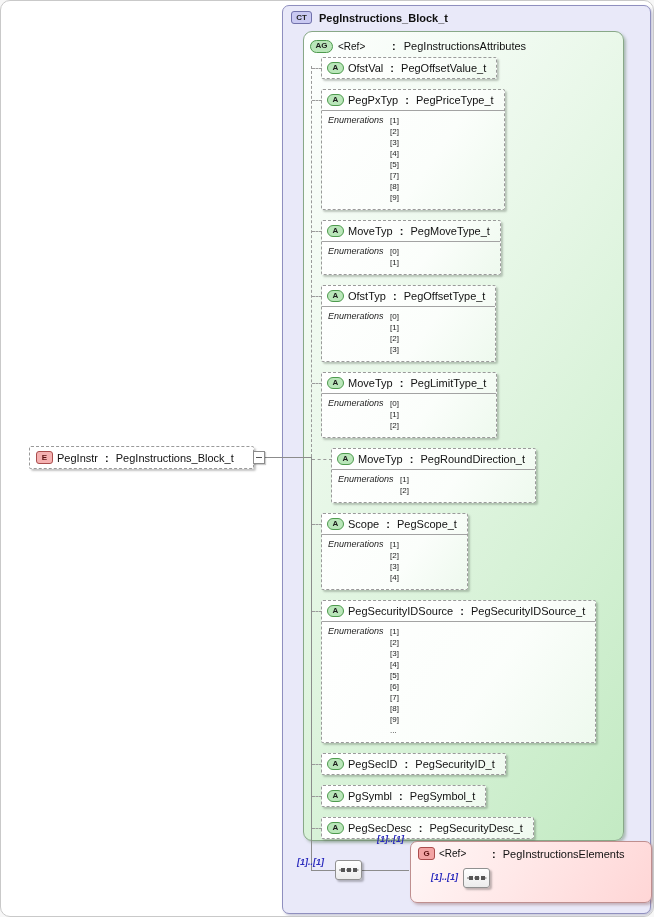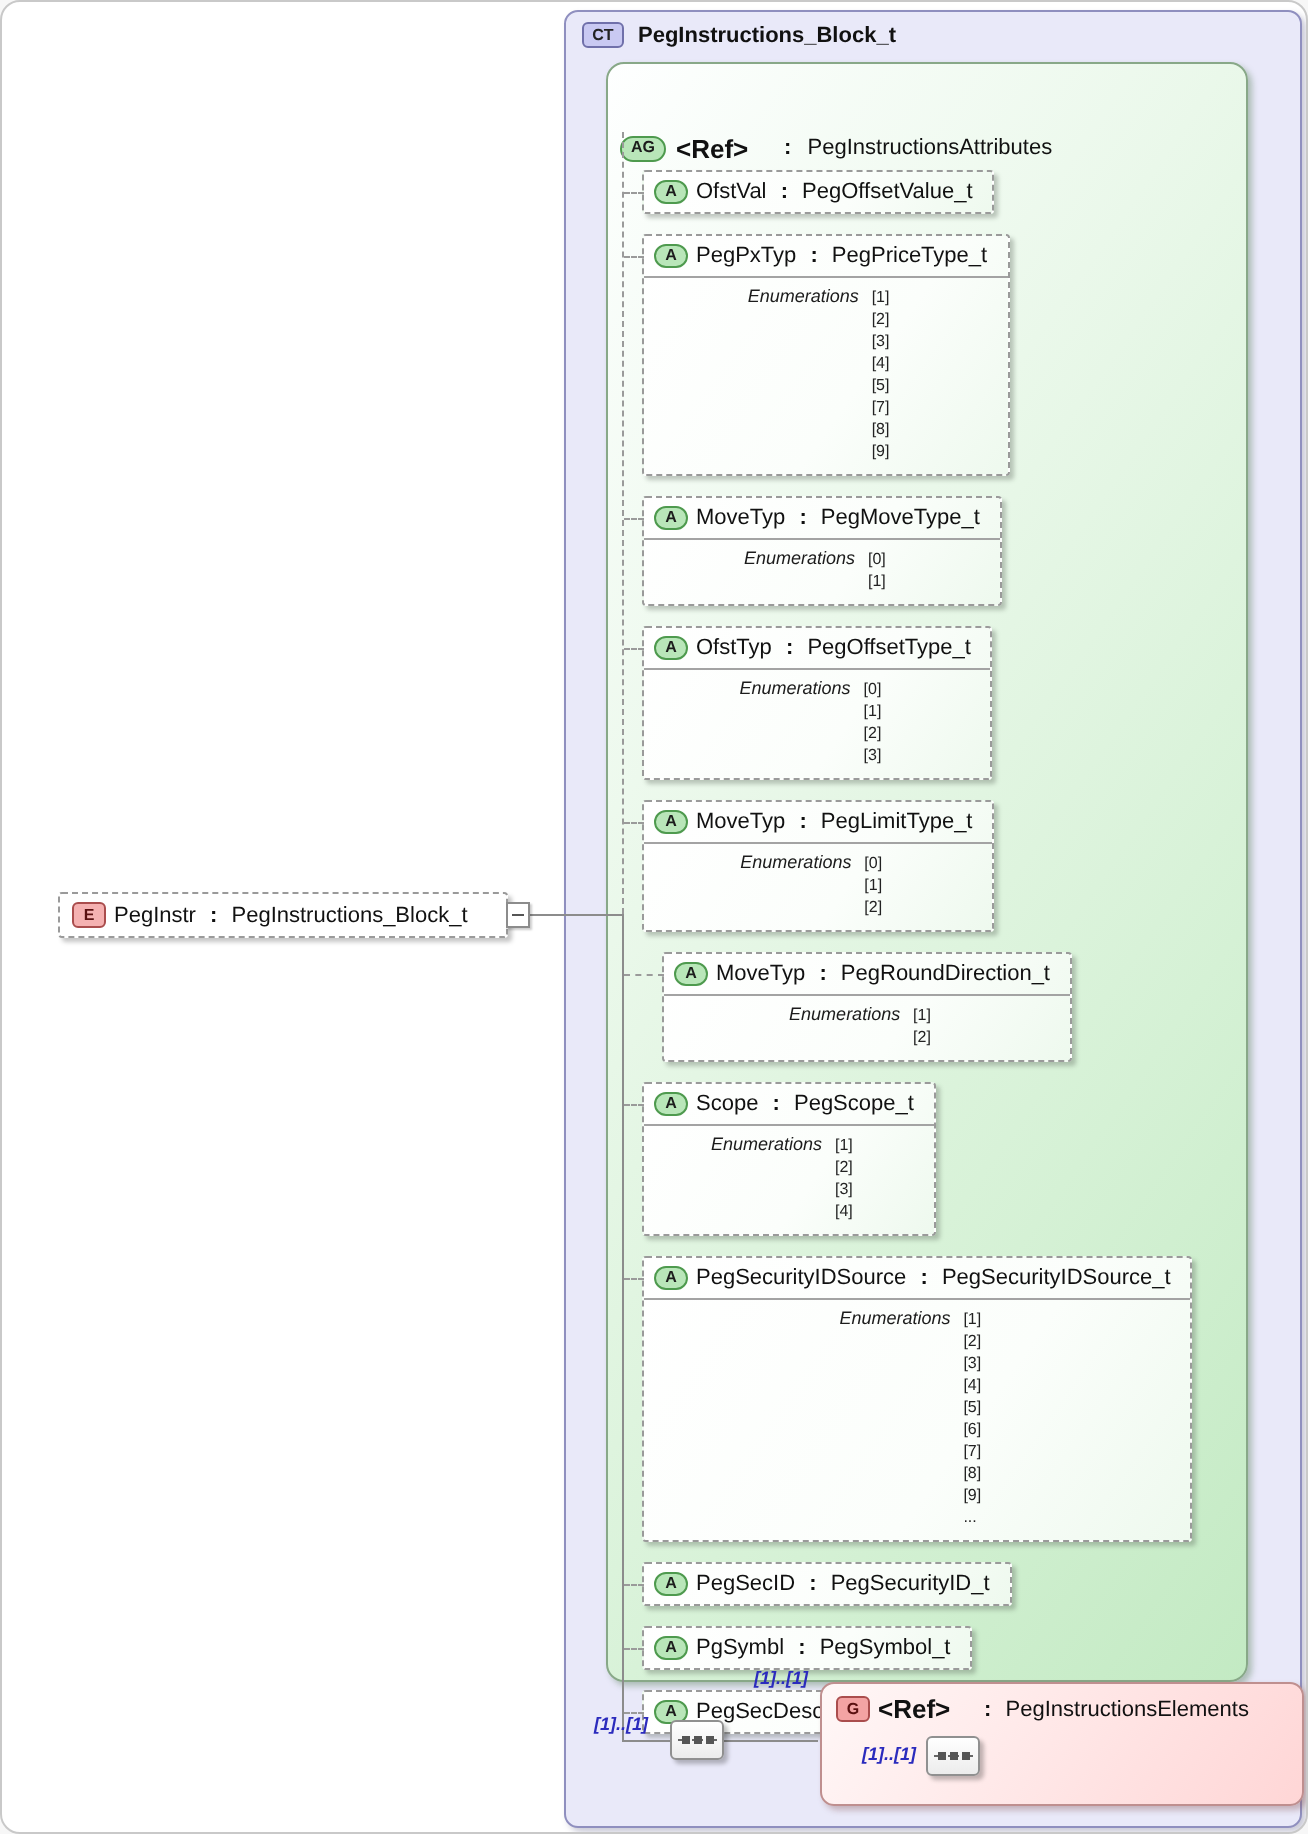--- a/index.html
+++ b/index.html
@@ -12,21 +12,21 @@
   .badge { display: inline-flex; align-items: center; justify-content: center;
            font-weight: bold; font-size: 8px; line-height: 1; flex: none; }
   .badge-ct { width: 21px; height: 13px; background: #c9c9f2; border: 1px solid #7070aa; border-radius: 3px; color: #222; }
   .badge-ag { width: 23px; height: 13px; background: #b9e6b9; border: 1px solid #4e9a4e; border-radius: 7px; color: #1c1c1c; }
   .badge-a  { width: 17px; height: 12px; background: #b9e6b9; border: 1px solid #4e9a4e; border-radius: 6px; color: #1c1c1c; }
   .badge-e  { width: 17px; height: 13px; background: #f5b1b1; border: 1px solid #aa4d4d; border-radius: 3px; color: #5a1010; }
   .badge-g  { width: 17px; height: 13px; background: #f3a3a3; border: 1px solid #aa4d4d; border-radius: 3px; color: #5a1010; }
 
   .node-name, .node-type { font-size: 11px; font-weight: normal; color: #111; white-space: nowrap; }
   .sep { font-size: 11px; font-weight: bold; color: #111; white-space: pre; }
-  .ref { font-size: 13px; font-weight: bold; color: #111; min-width: 46px; white-space: nowrap; }
+  .ref { font-size: 10px; font-weight: normal; color: #111; min-width: 46px; white-space: nowrap; }
 
   .card-label { position: absolute; font-size: 9px; font-style: italic; font-weight: bold;
                 color: #2b2bbd; white-space: nowrap; }
   .card-label.dark { color: #3a3a3a; margin-left: 30px; }
 
   .line { position: absolute; }
   .line.h { height: 0; border-top: 1px solid #8c8c8c; }
   .line.v { width: 0; border-left: 1px solid #8c8c8c; }
   .line.dashed { border-left-style: dashed; border-left-color: #9a9a9a; }
 
@@ -45,34 +45,34 @@
             background: #e9e9f9; border: 1px solid #8f8fbf; border-radius: 7px;
             box-shadow: 2px 2px 3px rgba(100,100,140,.35); }
   .ct-header { display: flex; align-items: center; gap: 7px; padding: 5px 8px; }
   .ct-title { font-size: 11px; font-weight: bold; color: #111; }
 
   
   .ag-box { position: absolute; left: 20px; top: 25px; width: 321px; height: 810px;
             border: 1px solid #88a888; border-radius: 9px;
             background: linear-gradient(125deg, #feffff 0%, #eaf8ea 35%, #d5f1d5 70%, #c3eac3 100%);
             box-shadow: 2px 2px 3px rgba(80,120,80,.4); }
-  .ag-header { height: 25px; display: flex; align-items: center; gap: 5px; padding: 3px 7px 0 6px; margin-top: 28px; }
+  .ag-header { height: 25px; display: flex; align-items: center; gap: 5px; padding: 3px 7px 0 6px; }
   .attributes { padding-left: 17px; }
 
   .attr-box { position: relative; width: fit-content; margin-bottom: 10px;
               background: linear-gradient(125deg, #ffffff 0%, #fbfefb 60%, #eef9ee 100%);
               border: 1px dashed #9a9a9a; border-radius: 2px;
               box-shadow: 2px 2px 2px rgba(90,100,90,.35); }
   .attr-box::before { content: ""; position: absolute; left: -10px; top: 10px; width: 10px;
                       border-top: 1px dashed #9a9a9a; }
   .attr-box.indent { margin-left: 10px; }
   .attr-box.indent::before { left: -20px; width: 20px; }
   .attr-header { display: flex; align-items: center; gap: 4px; padding: 4px 10px 4px 5px; white-space: nowrap; }
   .attr-box.has-enums .attr-header { border-bottom: 1px solid #a3a3a3; }
-  .enum-section { display: flex; align-items: flex-start; padding: 4px 13px 6px 6px; justify-content: center; }
+  .enum-section { display: flex; align-items: flex-start; padding: 4px 13px 6px 6px; }
   .enum-label { flex: none; width: 62px; font-size: 9px; font-style: italic; color: #1c1c1c; }
   .enum-values { display: flex; flex-direction: column; font-size: 8px; line-height: 11px; color: #222; }
 
   
   .g-box { position: absolute; left: 127px; top: 835px; width: 242px; height: 62px;
            background: linear-gradient(125deg, #fff7f7 0%, #ffe3e3 60%, #ffd6d6 100%);
            border: 1px solid #bf8f8f; border-radius: 7px;
            box-shadow: 2px 2px 3px rgba(140,90,90,.4); }
   .g-header { display: flex; align-items: center; gap: 4px; padding: 5px 7px; }
 

